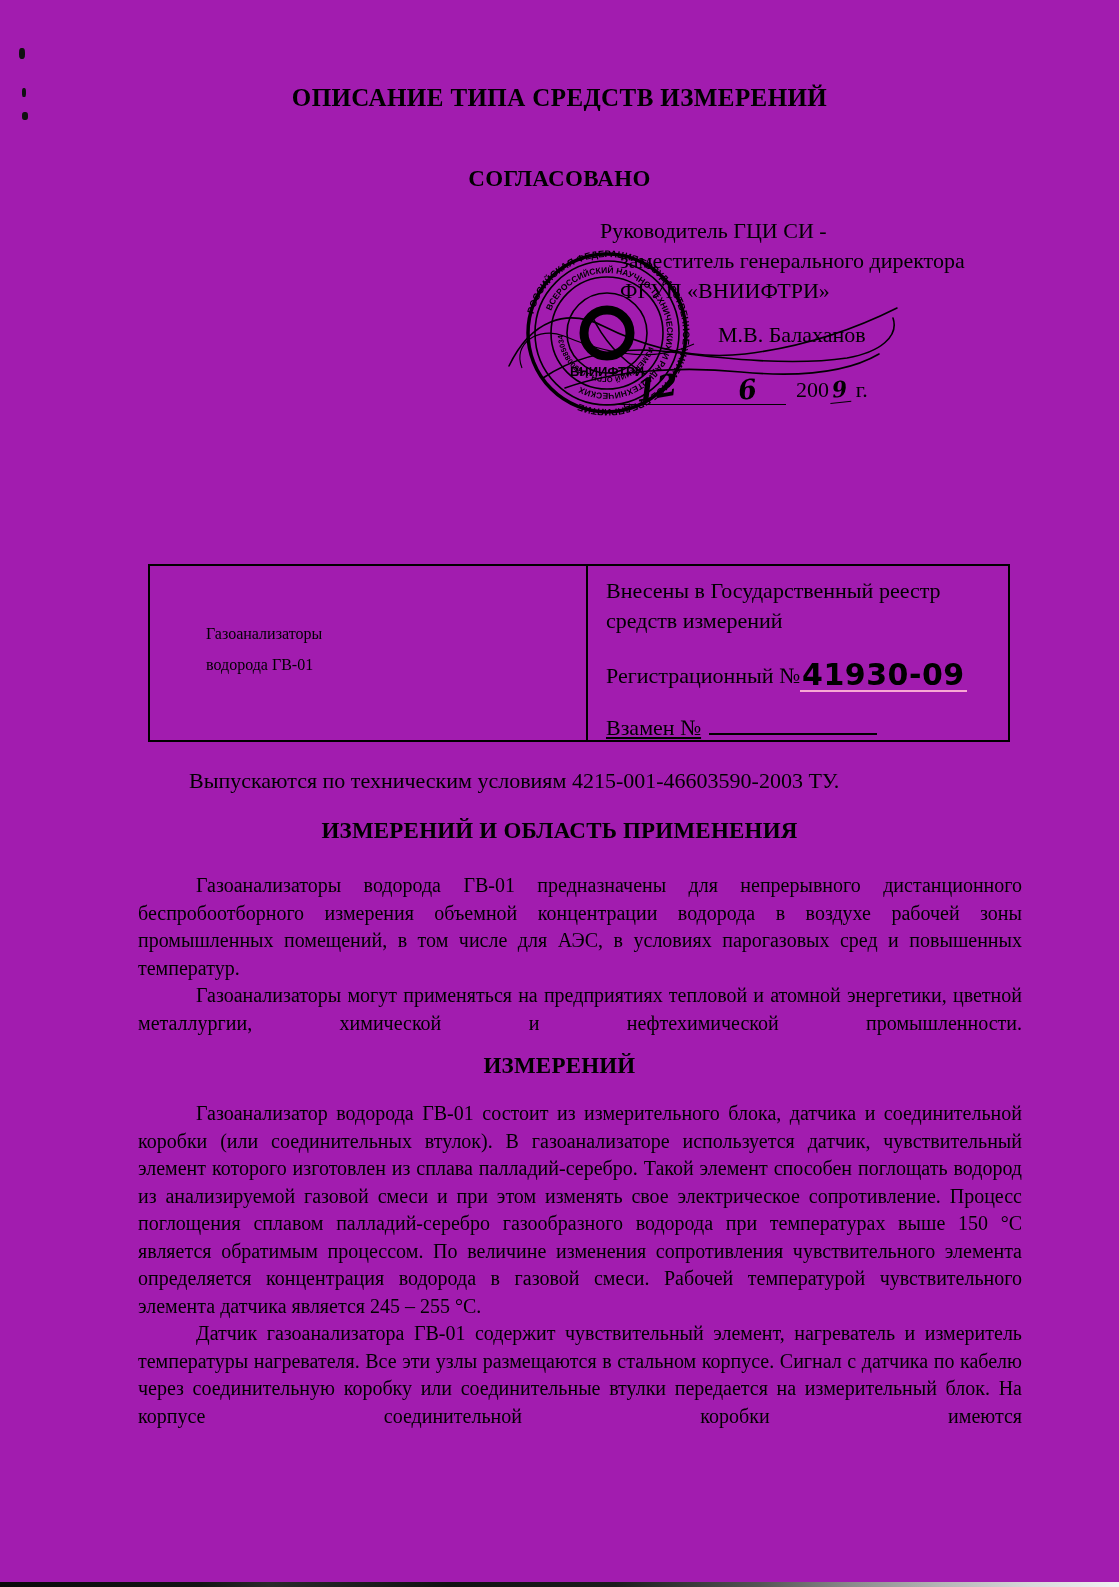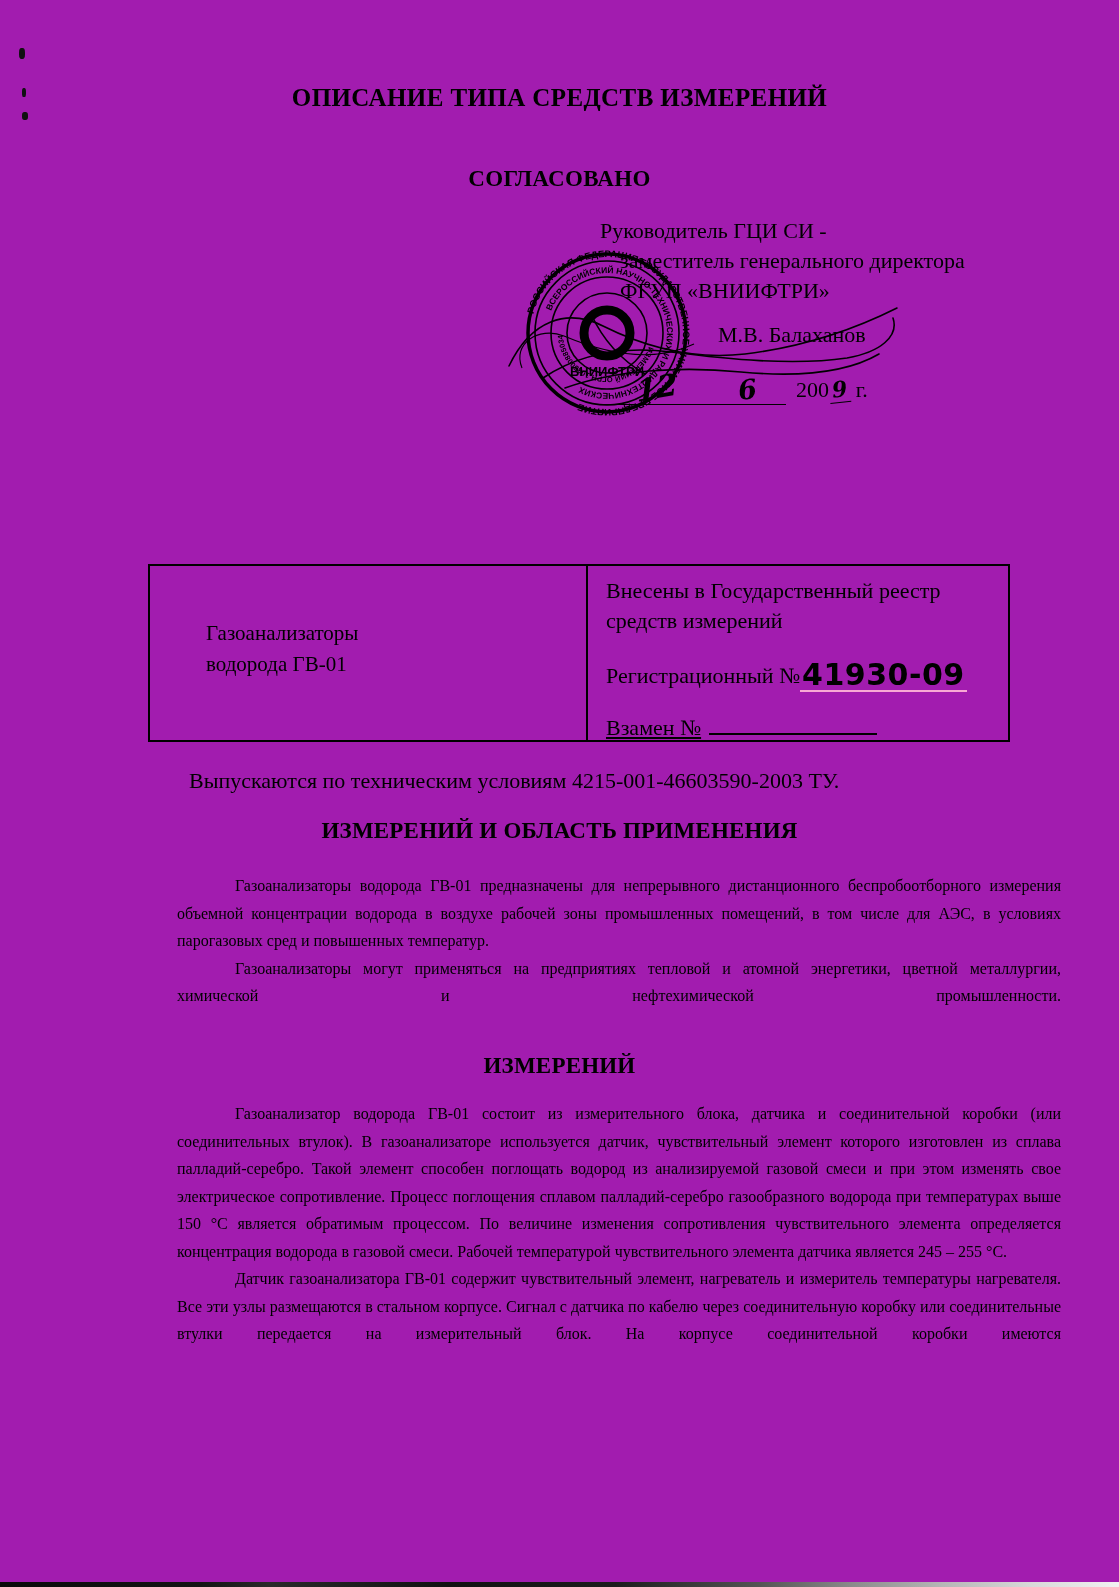--- a/index.html
+++ b/index.html
@@ -170,21 +170,21 @@
     top: 0;
     width: 438px;
     height: 100%;
     border-right: 2px solid #000;
     box-sizing: border-box;
   }
   .reg-left-text {
     position: absolute;
     left: 56px;
     top: 52px;
-    font-size: 21px;
+    font-size: 16px;
     line-height: 31px;
   }
   .reg-right {
     position: absolute;
     left: 438px;
     top: 0;
     right: 0;
     height: 100%;
   }
   .reg-right-inner {
@@ -244,24 +244,23 @@
     font-size: 23px;
     letter-spacing: 0.2px;
   }
   #heading-purpose { top: 818px; }
   #heading-description { top: 1053px; }
 
   .para-block {
     position: absolute;
     left: 138px;
     width: 884px;
-    font-size: 16px;
+    font-size: 20px;
     line-height: 27.5px;
     text-align: justify;
-    margin-left: 39px;
   }
   #block-purpose { top: 872px; }
   #block-description { top: 1100px; }
 
   .para { margin: 0; text-indent: 58px; text-align: justify; }
   .para + .para { margin-top: 0; }
   
   .para.j-all { text-align-last: justify; }
   .para.j-none { text-align-last: left; }
 </style>

